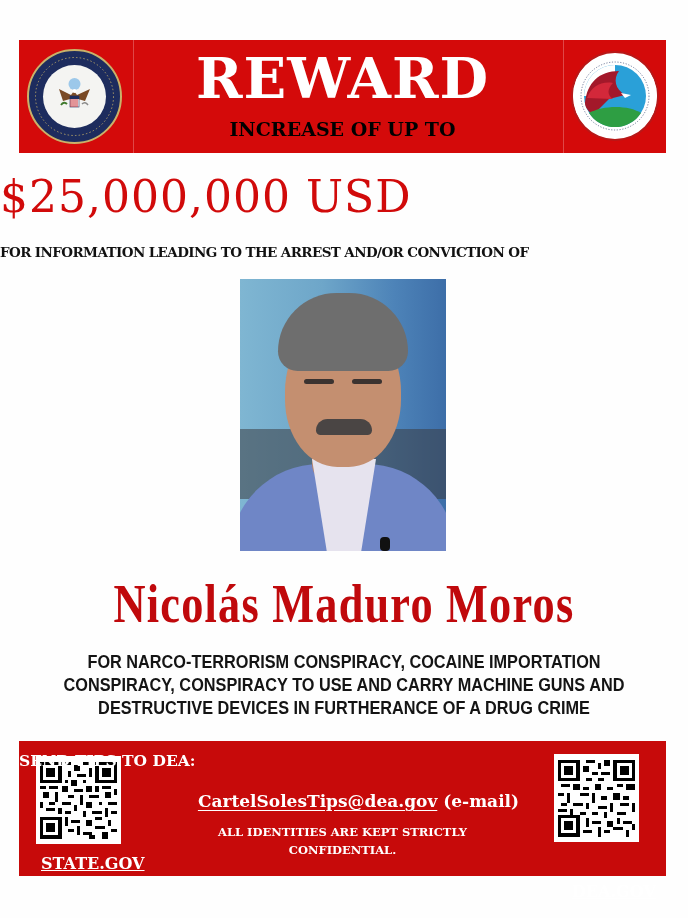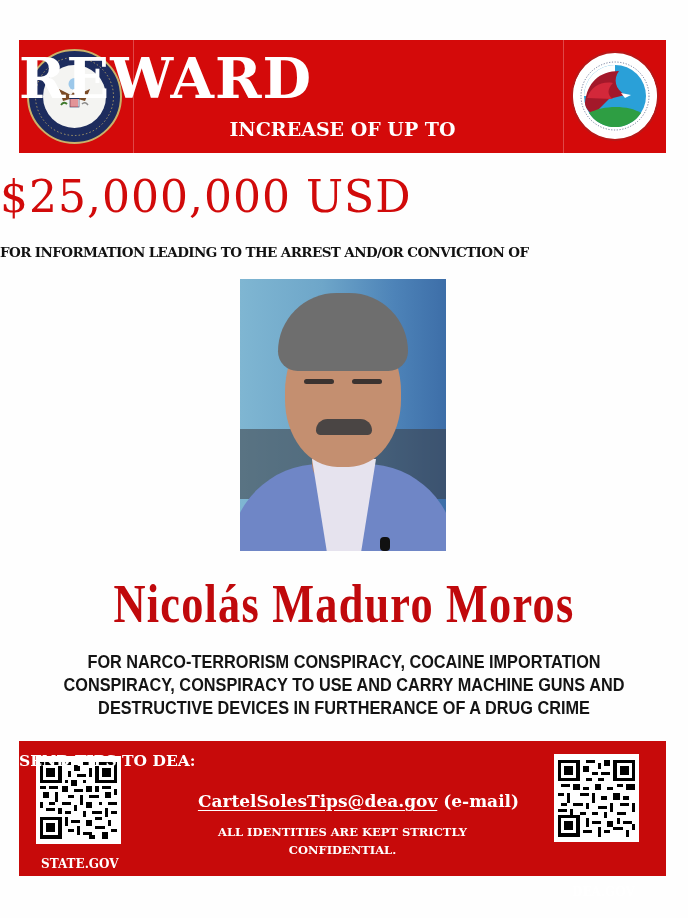--- a/index.html
+++ b/index.html
@@ -4,41 +4,41 @@
 <style>
   html,body{margin:0;padding:0;}
   body{width:688px;height:918px;background:#fefefe;position:relative;overflow:hidden;font-family:"DejaVu Serif",serif;}
   .banner-top{position:absolute;left:19px;top:40px;width:647px;height:113px;background:#d40a0a;}
   .divider{position:absolute;top:0;width:1px;height:100%;background:rgba(255,255,255,0.25);}
   .seal-left{position:absolute;left:8px;top:9px;width:95px;height:95px;border-radius:50%;background:#1d2c5e;border:2px solid #c9b26a;box-sizing:border-box;}
   .seal-left .inner{position:absolute;left:14px;top:14px;width:63px;height:63px;border-radius:50%;background:#f4f4f2;}
   .seal-left .eagle{position:absolute;left:14px;top:12px;width:35px;height:38px;}
   .seal-ring-text{position:absolute;inset:0;}
   .seal-right{position:absolute;left:552px;top:11px;width:88px;height:90px;border-radius:50%;background:#fff;border:2px solid #b81818;box-sizing:border-box;overflow:hidden;}
-  .reward-title{position:absolute;left:0;right:0;top:6px;color:#fff;font-family:"DejaVu Serif",serif;font-weight:bold;font-size:56px;letter-spacing:1px;line-height:64px;transform:scaleY(1.0);}
-  .reward-sub{position:absolute;left:0;right:0;top:77px;text-align:center;color:#ffffff;font-family:"DejaVu Serif",serif;font-weight:bold;font-size:19px;line-height:24px;}
+  .reward-title{position:absolute;left:0;right:0;top:6px;text-align:center;color:#fff;font-family:"DejaVu Serif",serif;font-weight:bold;font-size:56px;letter-spacing:1px;line-height:64px;transform:scaleY(1.0);}
+  .reward-sub{position:absolute;left:0;right:0;top:77px;text-align:center;color:#000000;font-family:"DejaVu Serif",serif;font-weight:bold;font-size:19px;line-height:24px;}
   .amount{position:absolute;left:0;right:0;top:170px;text-align:left;color:#d10a0a;font-family:"DejaVu Serif",serif;font-weight:normal;font-size:44px;line-height:54px;letter-spacing:1px;}
   .info-line{position:absolute;left:0;right:0;top:243px;text-align:left;color:#111;font-family:"DejaVu Serif",serif;font-weight:bold;font-size:13.5px;letter-spacing:-0.6px;line-height:18px;}
   .photo{position:absolute;left:240px;top:279px;width:206px;height:272px;overflow:hidden;background:linear-gradient(90deg,#7fb6d2 0%,#6ea6c9 40%,#4d83b8 75%,#3d6ea8 100%);}
   .photo .chair{position:absolute;left:0;top:150px;width:206px;height:70px;background:#3a3d42;opacity:0.55;}
   .photo .suit{position:absolute;left:-10px;top:185px;width:226px;height:110px;border-radius:90px 90px 0 0;background:#6f86c6;}
   .photo .shirt{position:absolute;left:72px;top:180px;width:64px;height:100px;background:#e6e3ee;clip-path:polygon(0 0,100% 0,75% 100%,25% 100%);}
   .photo .neck{position:absolute;left:72px;top:150px;width:62px;height:55px;background:#b98468;border-radius:0 0 20px 20px;}
   .photo .head{position:absolute;left:45px;top:38px;width:116px;height:150px;border-radius:50% 50% 45% 45%;background:#c48f70;}
   .photo .hair{position:absolute;left:38px;top:14px;width:130px;height:78px;border-radius:60px 60px 20px 20px;background:#6e6e6e;}
   .photo .mustache{position:absolute;left:76px;top:140px;width:56px;height:16px;border-radius:20px 20px 8px 8px;background:#4a4544;}
   .photo .brow-l{position:absolute;left:64px;top:100px;width:30px;height:5px;background:#3b3330;border-radius:3px;}
   .photo .brow-r{position:absolute;left:112px;top:100px;width:30px;height:5px;background:#3b3330;border-radius:3px;}
   .photo .mic{position:absolute;left:140px;top:258px;width:10px;height:14px;border-radius:4px;background:#111;}
   .name{position:absolute;left:0;right:0;top:573px;text-align:center;color:#c0090c;font-family:"Liberation Serif",serif;font-weight:bold;font-size:54px;line-height:62px;letter-spacing:1.5px;transform:scaleX(0.82);transform-origin:center;}
   .charges{position:absolute;left:20px;right:20px;top:650px;text-align:center;color:#141414;font-family:"Liberation Sans",sans-serif;font-weight:bold;font-size:18.5px;line-height:23px;letter-spacing:0px;transform:scaleX(0.88);transform-origin:center;}
   .banner-bottom{position:absolute;left:19px;top:741px;width:647px;height:135px;background:#c70a0a;}
   .qr{position:absolute;width:85px;height:88px;background:#fff;}
   .qr svg{position:absolute;left:4px;top:4px;}
-  .qr-label{position:absolute;color:#fff;font-family:"DejaVu Serif",serif;font-weight:bold;font-size:12px;line-height:14px;}
+  .qr-label{position:absolute;color:#fff;font-family:"DejaVu Serif",serif;font-weight:bold;font-size:16px;line-height:14px;text-decoration:underline;}
   .tips-head{position:absolute;left:0;right:0;top:10px;color:#fff;font-family:"DejaVu Serif",serif;font-weight:bold;font-size:15.5px;line-height:20px;}
   .tips-email{position:absolute;left:0;right:0;top:49px;text-align:center;color:#fff;font-family:"DejaVu Serif",serif;font-weight:bold;font-size:17px;line-height:22px;}
   .tips-email a{color:#fff;text-decoration:underline;text-underline-offset:3px;margin-left:32px;}
   .tips-note{position:absolute;left:0;right:0;top:82px;text-align:center;color:#fff;font-family:"DejaVu Serif",serif;font-weight:bold;font-size:11.5px;line-height:18px;}
 </style>
 </head>
 <body>
 
 <div class="banner-top">
   <div class="divider" style="left:114px"></div>

